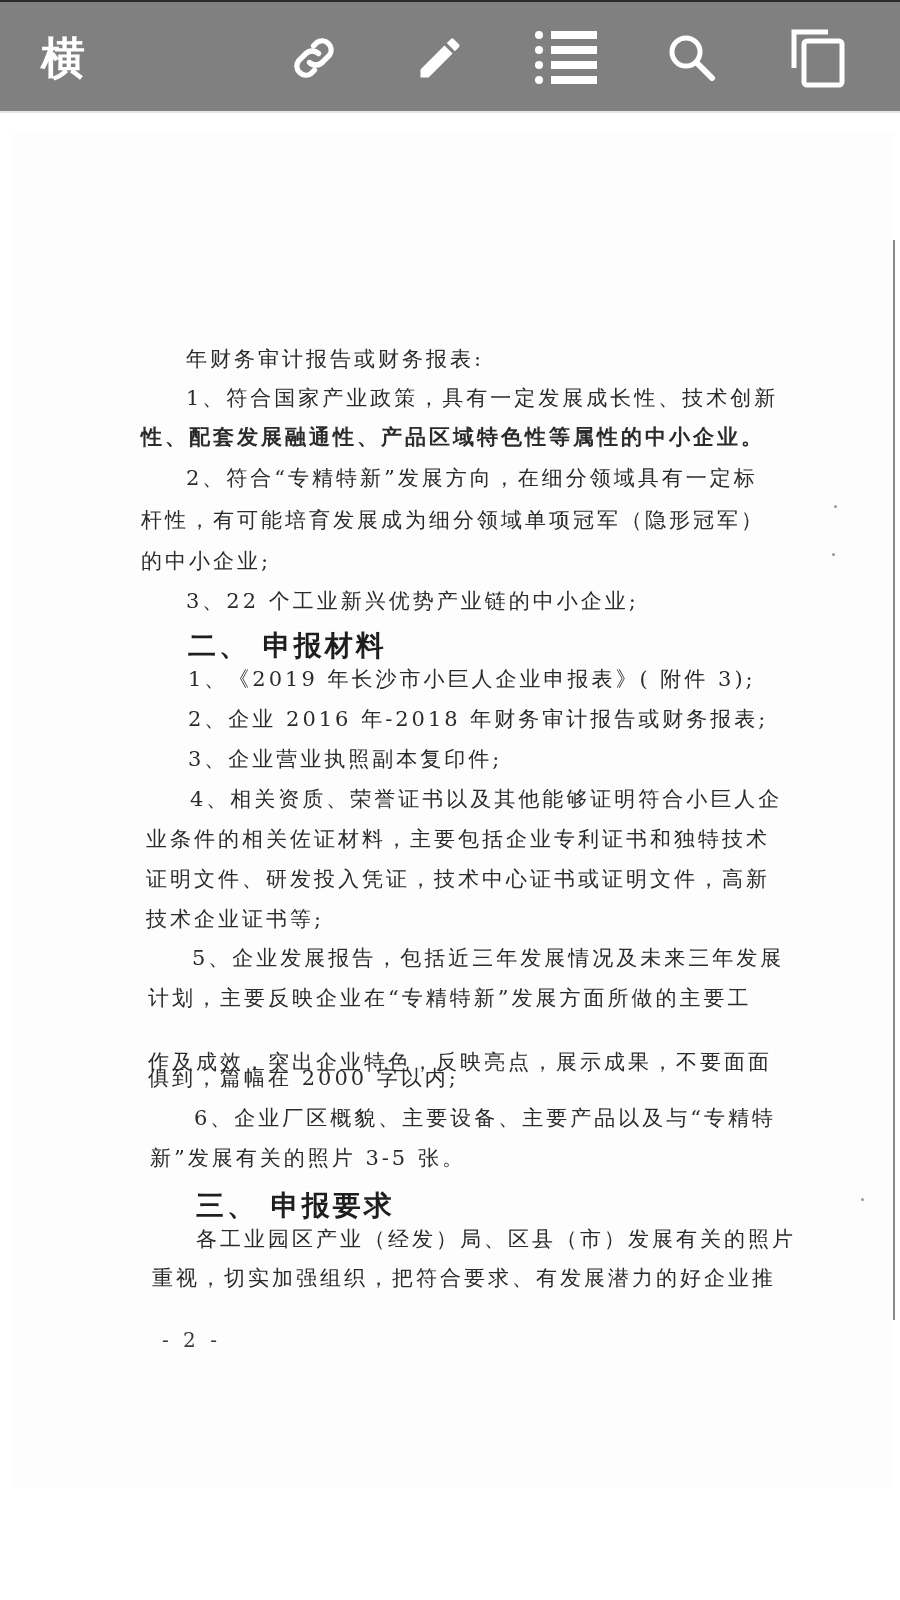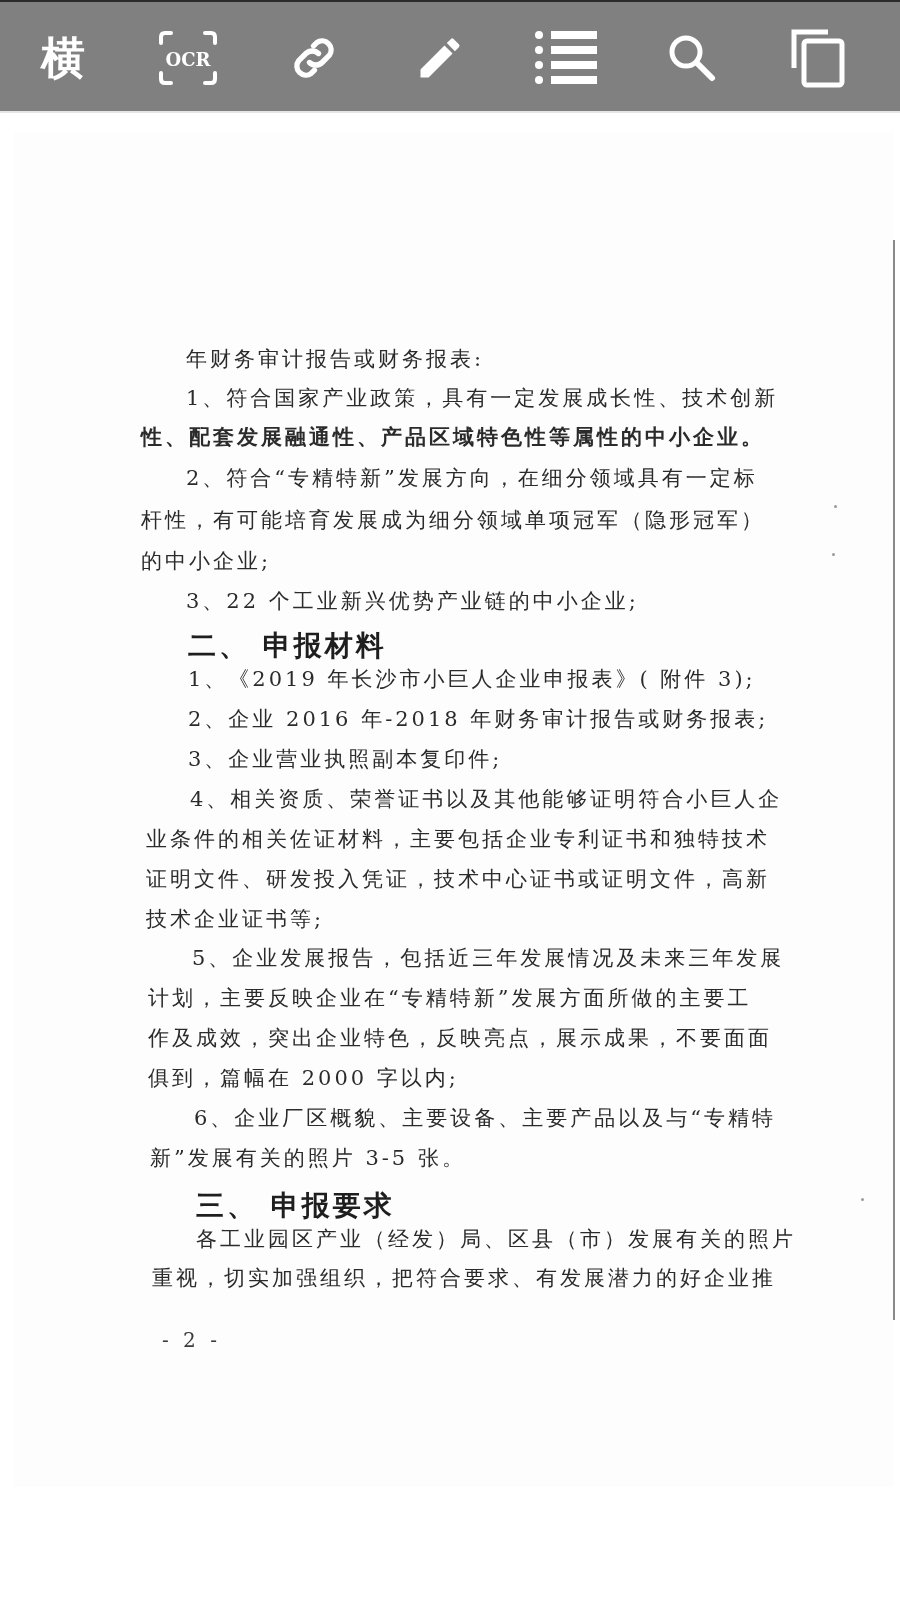--- a/index.html
+++ b/index.html
@@ -37,31 +37,20 @@
       font-family: "DejaVu Sans", "Liberation Sans", sans-serif;
     }
     .page-number { position: absolute; color: #3a3a3a; font-size: 20px; letter-spacing: 4px; font-family: "DejaVu Serif", serif; }
   </style>
 </head>
 <body>
 
 <div class="toolbar">
   <div class="tb-btn" style="left:15px;">
     <span class="tb-char">横</span>
-  </div>
-  <div class="tb-btn" style="left:140px;">
-    <svg width="62" height="58" viewBox="0 0 62 58">
-      <g fill="none" stroke="#fff" stroke-width="4" stroke-linecap="round">
-        <path d="M4 14 V8 Q4 4 8 4 H14"></path>
-        <path d="M48 4 H54 Q58 4 58 8 V14"></path>
-        <path d="M4 44 V50 Q4 54 8 54 H14"></path>
-        <path d="M48 54 H54 Q58 54 58 50 V44"></path>
-      </g>
-      <text x="31" y="37" text-anchor="middle" fill="#fff" font-family="DejaVu Serif, serif" font-weight="bold" font-size="18">OCR</text>
-    </svg>
   </div>
   <div class="tb-btn" style="left:266px;">
     <svg width="54" height="54" viewBox="0 0 24 24">
       <g fill="none" stroke="#fff" stroke-width="2.4" stroke-linecap="round">
         <path d="M10 14 a4 4 0 0 0 5.6 0 l3.2-3.2 a4 4 0 0 0 -5.6 -5.6 l-1.4 1.4"></path>
         <path d="M14 10 a4 4 0 0 0 -5.6 0 l-3.2 3.2 a4 4 0 0 0 5.6 5.6 l1.4 -1.4"></path>
       </g>
     </svg>
   </div>
   <div class="tb-btn" style="left:392px;">
@@ -115,20 +104,20 @@
 <div class="doc-heading" style="left:188px; top:627px;">二、 申报材料</div>
 <div class="doc-text" style="left:188px; top:665px;">1、《2019 年长沙市小巨人企业申报表》( 附件 3);</div>
 <div class="doc-text" style="left:188px; top:705px;">2、企业 2016 年-2018 年财务审计报告或财务报表;</div>
 <div class="doc-text" style="left:188px; top:745px;">3、企业营业执照副本复印件;</div>
 <div class="doc-text" style="left:190px; top:785px;">4、相关资质、荣誉证书以及其他能够证明符合小巨人企</div>
 <div class="doc-text" style="left:146px; top:825px;">业条件的相关佐证材料，主要包括企业专利证书和独特技术</div>
 <div class="doc-text" style="left:146px; top:865px;">证明文件、研发投入凭证，技术中心证书或证明文件，高新</div>
 <div class="doc-text" style="left:146px; top:905px;">技术企业证书等;</div>
 <div class="doc-text" style="left:192px; top:944px;">5、企业发展报告，包括近三年发展情况及未来三年发展</div>
 <div class="doc-text" style="left:148px; top:984px;">计划，主要反映企业在“专精特新”发展方面所做的主要工</div>
-<div class="doc-text" style="left:148px; top:1024px;">作及成效，突出企业特色，反映亮点，展示成果，不要面面</div>
+<div class="doc-text" style="left:148px; top:1048px;">作及成效，突出企业特色，反映亮点，展示成果，不要面面</div>
 <div class="doc-text" style="left:148px; top:1064px;">俱到，篇幅在 2000 字以内;</div>
 <div class="doc-text" style="left:194px; top:1104px;">6、企业厂区概貌、主要设备、主要产品以及与“专精特</div>
 <div class="doc-text" style="left:150px; top:1144px;">新”发展有关的照片 3-5 张。</div>
 <div class="doc-heading" style="left:196px; top:1187px;">三、 申报要求</div>
 <div class="doc-text" style="left:196px; top:1225px;">各工业园区产业（经发）局、区县（市）发展有关的照片</div>
 <div class="doc-text" style="left:152px; top:1264px;">重视，切实加强组织，把符合要求、有发展潜力的好企业推</div>
 <div class="page-number" style="left:162px; top:1328px;">- 2 -</div>
 
 </body></html>

